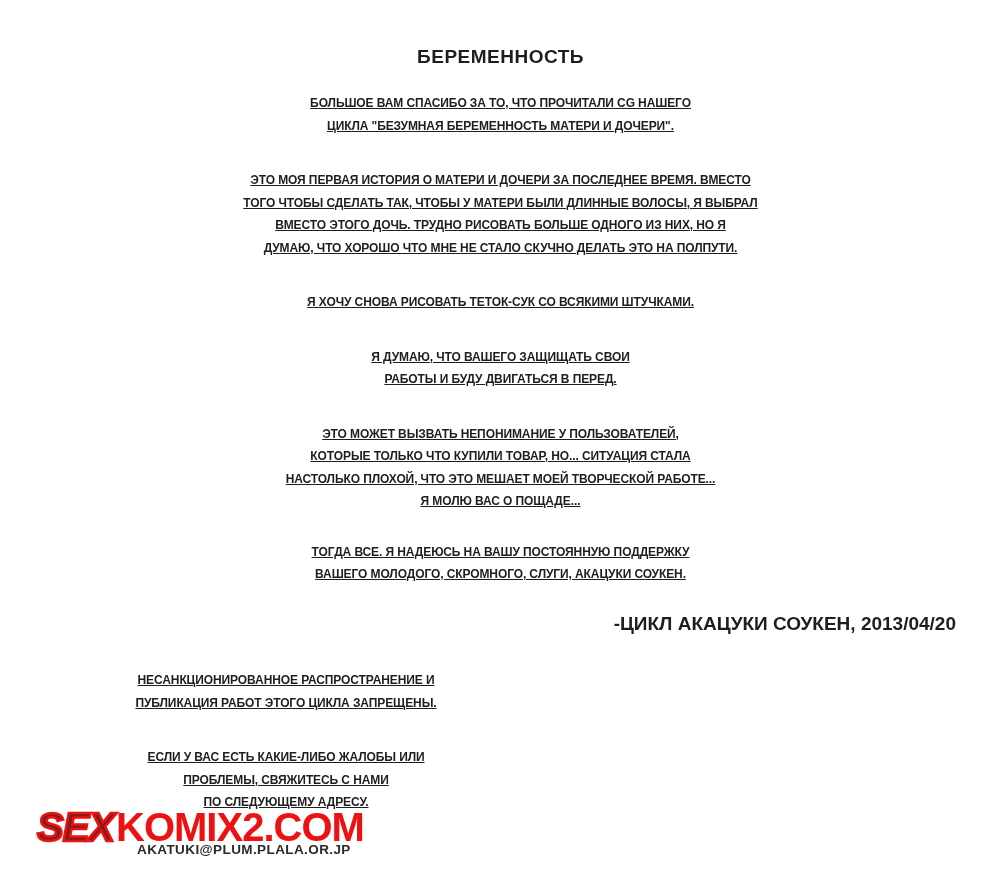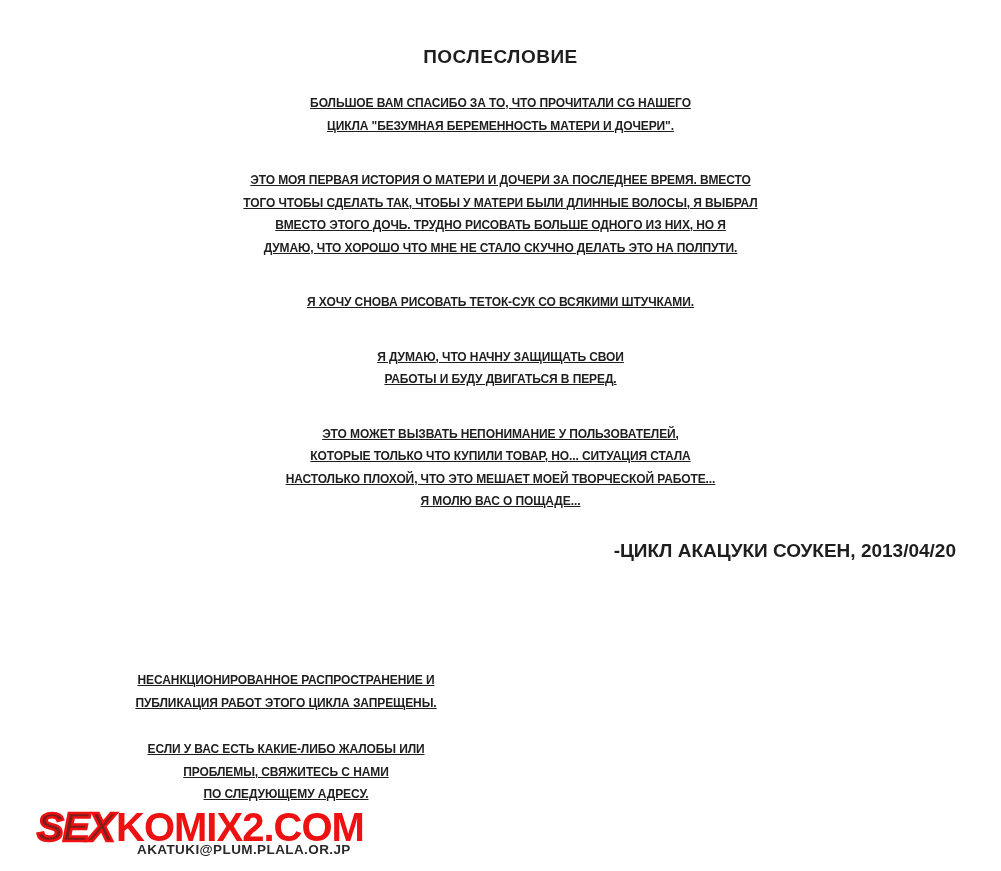--- a/index.html
+++ b/index.html
@@ -50,21 +50,21 @@
     padding-left: 27px;
   }
   
   .notice {
     position: absolute;
     top: 669px;
     left: 64px;
     width: 444px;
     text-align: center;
   }
-  .notice .para + .para { margin-top: 24px; }
+  .notice .para + .para { margin-top: 32px; }
   
   .branding {
     position: absolute;
     left: 37px;
     top: 808px;
   }
   .logo {
     font-size: 40px;
     line-height: 38px;
     letter-spacing: -1px;
@@ -90,40 +90,42 @@
     color: #2a2a2a;
     white-space: nowrap;
   }
 </style>
 </head>
 <body>
 
 <div class="page">
 
   <div class="main">
-    <div class="title">ПОСЛЕСЛОВИЕ</div>
+    <div class="title">БЕРЕМЕННОСТЬ</div>
 
     <p class="para first">БОЛЬШОЕ ВАМ СПАСИБО ЗА ТО, ЧТО ПРОЧИТАЛИ CG НАШЕГО
 ЦИКЛА "БЕЗУМНАЯ БЕРЕМЕННОСТЬ МАТЕРИ И ДОЧЕРИ".</p>
 
     <p class="para">ЭТО МОЯ ПЕРВАЯ ИСТОРИЯ О МАТЕРИ И ДОЧЕРИ ЗА ПОСЛЕДНЕЕ ВРЕМЯ. ВМЕСТО
 ТОГО ЧТОБЫ СДЕЛАТЬ ТАК, ЧТОБЫ У МАТЕРИ БЫЛИ ДЛИННЫЕ ВОЛОСЫ, Я ВЫБРАЛ
 ВМЕСТО ЭТОГО ДОЧЬ. ТРУДНО РИСОВАТЬ БОЛЬШЕ ОДНОГО ИЗ НИХ, НО Я
 ДУМАЮ, ЧТО ХОРОШО ЧТО МНЕ НЕ СТАЛО СКУЧНО ДЕЛАТЬ ЭТО НА ПОЛПУТИ.</p>
 
     <p class="para">Я ХОЧУ СНОВА РИСОВАТЬ ТЕТОК-СУК СО ВСЯКИМИ ШТУЧКАМИ.</p>
 
-    <p class="para">Я ДУМАЮ, ЧТО НАЧНУ ЗАЩИЩАТЬ СВОИ
+    <p class="para">Я ДУМАЮ, ЧТО ВАШЕГО ЗАЩИЩАТЬ СВОИ
 РАБОТЫ И БУДУ ДВИГАТЬСЯ В ПЕРЕД.</p>
 
     <p class="para">ЭТО МОЖЕТ ВЫЗВАТЬ НЕПОНИМАНИЕ У ПОЛЬЗОВАТЕЛЕЙ,
 КОТОРЫЕ ТОЛЬКО ЧТО КУПИЛИ ТОВАР, НО... СИТУАЦИЯ СТАЛА
 НАСТОЛЬКО ПЛОХОЙ, ЧТО ЭТО МЕШАЕТ МОЕЙ ТВОРЧЕСКОЙ РАБОТЕ...
 Я МОЛЮ ВАС О ПОЩАДЕ...</p>
 
+    <p class="para closing">ТОГДА ВСЕ. Я НАДЕЮСЬ НА ВАШУ ПОСТОЯННУЮ ПОДДЕРЖКУ
+ВАШЕГО МОЛОДОГО, СКРОМНОГО, СЛУГИ, АКАЦУКИ СОУКЕН.</p>
 
     <p class="signature">-ЦИКЛ АКАЦУКИ СОУКЕН, 2013/04/20</p>
   </div>
 
   <div class="notice">
     <p class="para">НЕСАНКЦИОНИРОВАННОЕ РАСПРОСТРАНЕНИЕ И
 ПУБЛИКАЦИЯ РАБОТ ЭТОГО ЦИКЛА ЗАПРЕЩЕНЫ.</p>
 
     <p class="para">ЕСЛИ У ВАС ЕСТЬ КАКИЕ-ЛИБО ЖАЛОБЫ ИЛИ
 ПРОБЛЕМЫ, СВЯЖИТЕСЬ С НАМИ

